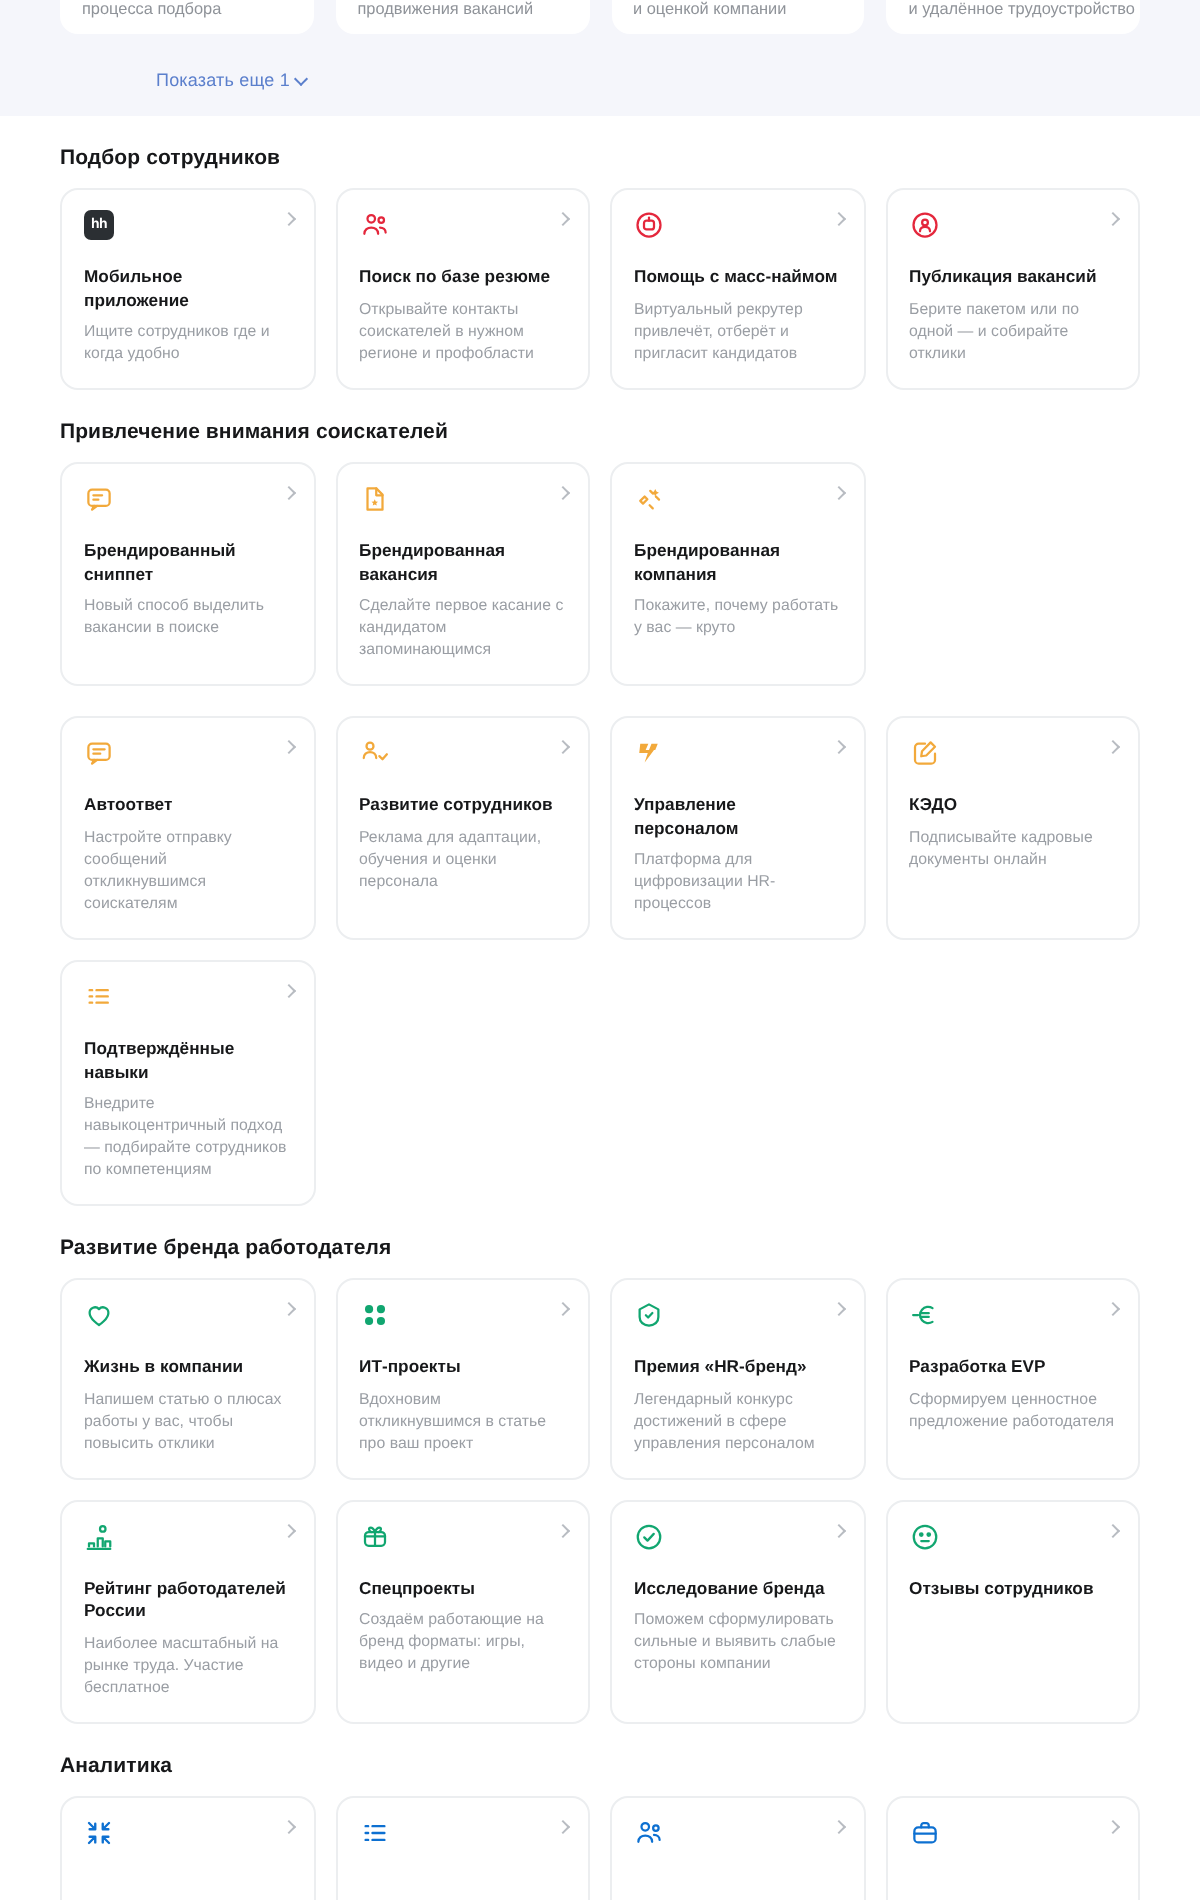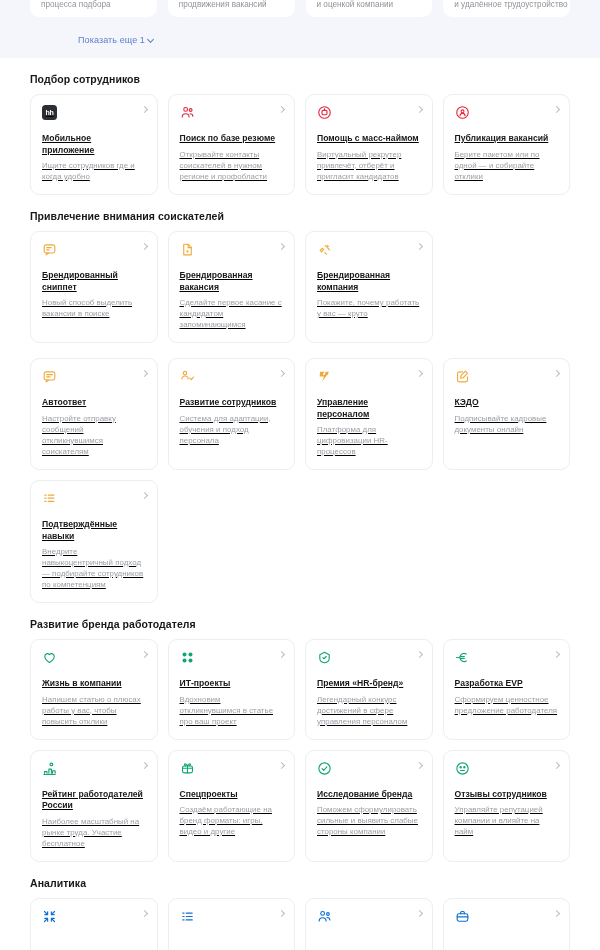--- a/index.html
+++ b/index.html
@@ -85,21 +85,20 @@
     font-weight: bold;
     color: #17181a;
     letter-spacing: .05px;
     margin-bottom: 9px;
   }
 
   .grid {
     display: grid;
     grid-template-columns: repeat(4, 1fr);
     gap: 10px;
-    text-decoration: underline;
   }
 
   .card {
     background: #ffffff;
     border: 1px solid #eceef0;
     border-radius: 9px;
     padding: 10px 11px 12px 11px;
     position: relative;
     min-height: 78px;
     cursor: pointer;
@@ -293,21 +292,21 @@
           <div class="card">
             <span class="card-arrow"></span>
             <span class="card-icon" style="color: rgb(242, 169, 59);">
               <svg viewBox="0 0 24 24" fill="none" stroke="currentColor" stroke-width="1.8" stroke-linecap="round" stroke-linejoin="round">
                 <circle cx="8" cy="6.5" r="2.8"></circle>
                 <path d="M3 16c0-2.8 2.2-4.8 5-4.8s5 2 5 4.8"></path>
                 <path d="M15.5 14.5l2.5 2.5 3.5-4"></path>
               </svg>
             </span>
             <div class="card-title">Развитие сотрудников</div>
-            <div class="card-desc">Система для адаптации, обучения и подход персонала</div>
+            <div class="card-desc">Реклама для адаптации, обучения и оценки персонала</div>
           </div>
           <div class="card">
             <span class="card-arrow"></span>
             <span class="card-icon" style="color: rgb(242, 169, 59);">
               <svg viewBox="0 0 24 24" fill="currentColor" stroke="none">
                 <path d="M5 4.5h6.5l-2.2 5H16l-7.5 10 2.5-7.5H4.2z"></path>
                 <path d="M14 4.5h5l-2 5h-5z"></path>
               </svg>
             </span>
             <div class="card-title">Управление персоналом</div>
@@ -428,21 +427,20 @@
             <span class="card-arrow"></span>
             <span class="card-icon" style="color: rgb(17, 166, 112);">
               <svg viewBox="0 0 24 24" fill="none" stroke="currentColor" stroke-width="1.8" stroke-linecap="round" stroke-linejoin="round">
                 <circle cx="12" cy="12" r="9"></circle>
                 <circle cx="9" cy="10" r="1" fill="currentColor"></circle>
                 <circle cx="15" cy="10" r="1" fill="currentColor"></circle>
                 <path d="M9 15.2h6"></path>
               </svg>
             </span>
             <div class="card-title">Отзывы сотрудников</div>
-            <div class="card-desc">Управляйте репутацией компании и влияйте на найм</div>
           </div>
         </div>
       </div>
       <div class="section">
         <div class="section-title">Аналитика</div>
         <div class="grid">
           <div class="card">
             <span class="card-arrow"></span>
             <span class="card-icon" style="color: rgb(13, 112, 209);">
               <svg viewBox="0 0 24 24" fill="none" stroke="currentColor" stroke-width="1.9" stroke-linecap="round" stroke-linejoin="round">

